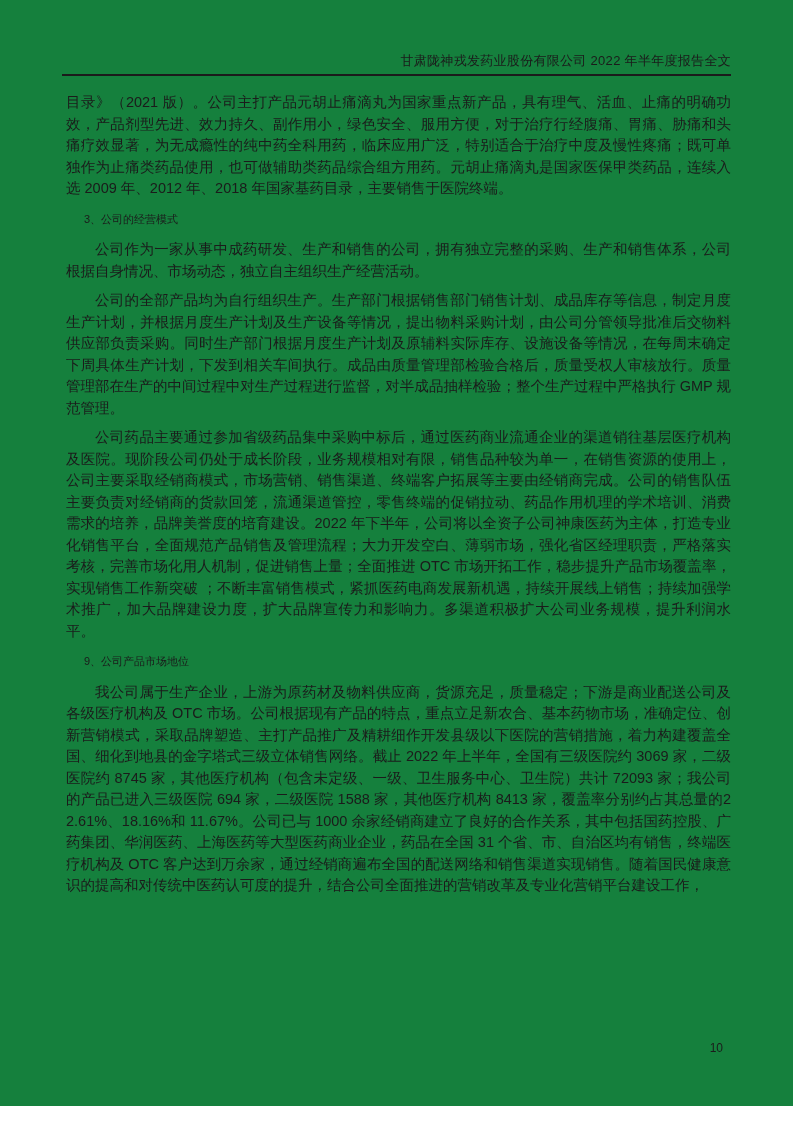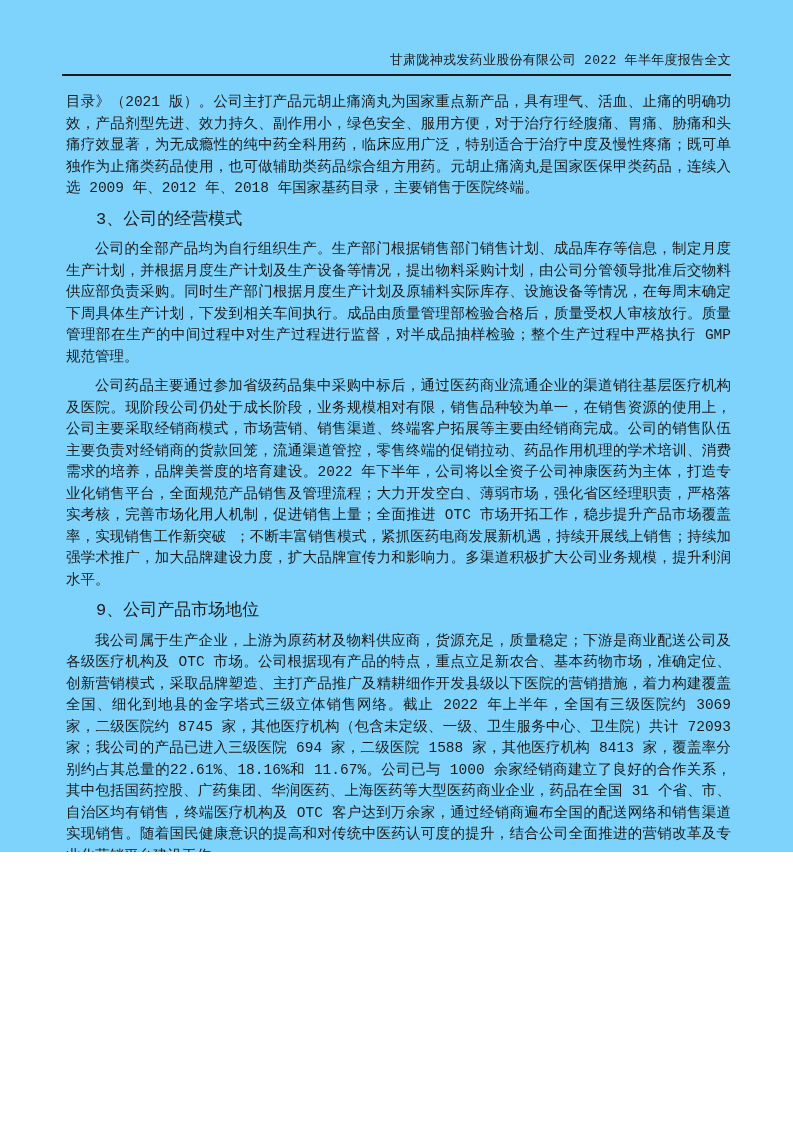--- a/index.html
+++ b/index.html
@@ -3,24 +3,24 @@
 <meta charset="utf-8">
 <style>
   html, body {
     margin: 0;
     padding: 0;
     background: #ffffff;
   }
   .page {
     position: relative;
     width: 793px;
-    height: 852px;
-    background: #7dd3fc;
+    height: 1106px;
+    background: #15803d;
     color: #1b1b1b;
-    font-family: Liberation Mono, monospace;
+    font-family: Liberation Sans, sans-serif;
     overflow: hidden;
     box-sizing: border-box;
   }
   .page-header {
     position: absolute;
     left: 62px;
     right: 62px;
     top: 52px;
     text-align: right;
     font-size: 13px;
@@ -40,45 +40,46 @@
     text-justify: inter-ideograph;
     word-break: break-all;
   }
   .page-body p {
     margin: 0 0 8px 4px;
   }
   .page-body p.indent {
     text-indent: 2em;
   }
   .page-body h3 {
-    font-size: 17px;
+    font-size: 11px;
     font-weight: normal;
     margin: 9px 0 9px 0;
     text-indent: 2em;
   }
   .page-footer {
     position: absolute;
     top: 1040px;
-    right: 60px;
-    font-size: 14px;
+    right: 70px;
+    font-size: 12px;
     line-height: 16px;
   }
 </style>
 </head>
 <body>
 
 <div class="page">
   <header class="page-header">
     <span>甘肃陇神戎发药业股份有限公司 2022 年半年度报告全文</span>
   </header>
 
   <main class="page-body" id="page-body">
 
   <p>目录》（2021 版）。公司主打产品元胡止痛滴丸为国家重点新产品，具有理气、活血、止痛的明确功效，产品剂型先进、效力持久、副作用小，绿色安全、服用方便，对于治疗行经腹痛、胃痛、胁痛和头痛疗效显著，为无成瘾性的纯中药全科用药，临床应用广泛，特别适合于治疗中度及慢性疼痛；既可单独作为止痛类药品使用，也可做辅助类药品综合组方用药。元胡止痛滴丸是国家医保甲类药品，连续入选 2009 年、2012 年、2018 年国家基药目录，主要销售于医院终端。</p>
       <h3>3、公司的经营模式</h3>
+      <p class="indent">公司作为一家从事中成药研发、生产和销售的公司，拥有独立完整的采购、生产和销售体系，公司根据自身情况、市场动态，独立自主组织生产经营活动。</p>
       <p class="indent">公司的全部产品均为自行组织生产。生产部门根据销售部门销售计划、成品库存等信息，制定月度生产计划，并根据月度生产计划及生产设备等情况，提出物料采购计划，由公司分管领导批准后交物料供应部负责采购。同时生产部门根据月度生产计划及原辅料实际库存、设施设备等情况，在每周末确定下周具体生产计划，下发到相关车间执行。成品由质量管理部检验合格后，质量受权人审核放行。质量管理部在生产的中间过程中对生产过程进行监督，对半成品抽样检验；整个生产过程中严格执行 GMP 规范管理。</p>
       <p class="indent">公司药品主要通过参加省级药品集中采购中标后，通过医药商业流通企业的渠道销往基层医疗机构及医院。现阶段公司仍处于成长阶段，业务规模相对有限，销售品种较为单一，在销售资源的使用上，公司主要采取经销商模式，市场营销、销售渠道、终端客户拓展等主要由经销商完成。公司的销售队伍主要负责对经销商的货款回笼，流通渠道管控，零售终端的促销拉动、药品作用机理的学术培训、消费需求的培养，品牌美誉度的培育建设。2022 年下半年，公司将以全资子公司神康医药为主体，打造专业化销售平台，全面规范产品销售及管理流程；大力开发空白、薄弱市场，强化省区经理职责，严格落实考核，完善市场化用人机制，促进销售上量；全面推进 OTC 市场开拓工作，稳步提升产品市场覆盖率，实现销售工作新突破 ；不断丰富销售模式，紧抓医药电商发展新机遇，持续开展线上销售；持续加强学术推广，加大品牌建设力度，扩大品牌宣传力和影响力。多渠道积极扩大公司业务规模，提升利润水平。</p>
       <h3>9、公司产品市场地位</h3>
       <p class="indent">我公司属于生产企业，上游为原药材及物料供应商，货源充足，质量稳定；下游是商业配送公司及各级医疗机构及 OTC 市场。公司根据现有产品的特点，重点立足新农合、基本药物市场，准确定位、创新营销模式，采取品牌塑造、主打产品推广及精耕细作开发县级以下医院的营销措施，着力构建覆盖全国、细化到地县的金字塔式三级立体销售网络。截止 2022 年上半年，全国有三级医院约 3069 家，二级医院约 8745 家，其他医疗机构（包含未定级、一级、卫生服务中心、卫生院）共计 72093 家；我公司的产品已进入三级医院 694 家，二级医院 1588 家，其他医疗机构 8413 家，覆盖率分别约占其总量的22.61%、18.16%和 11.67%。公司已与 1000 余家经销商建立了良好的合作关系，其中包括国药控股、广药集团、华润医药、上海医药等大型医药商业企业，药品在全国 31 个省、市、自治区均有销售，终端医疗机构及 OTC 客户达到万余家，通过经销商遍布全国的配送网络和销售渠道实现销售。随着国民健康意识的提高和对传统中医药认可度的提升，结合公司全面推进的营销改革及专业化营销平台建设工作，</p>
     </main>
 
   <footer class="page-footer">
     <span>10</span>
   </footer>
 </div>

